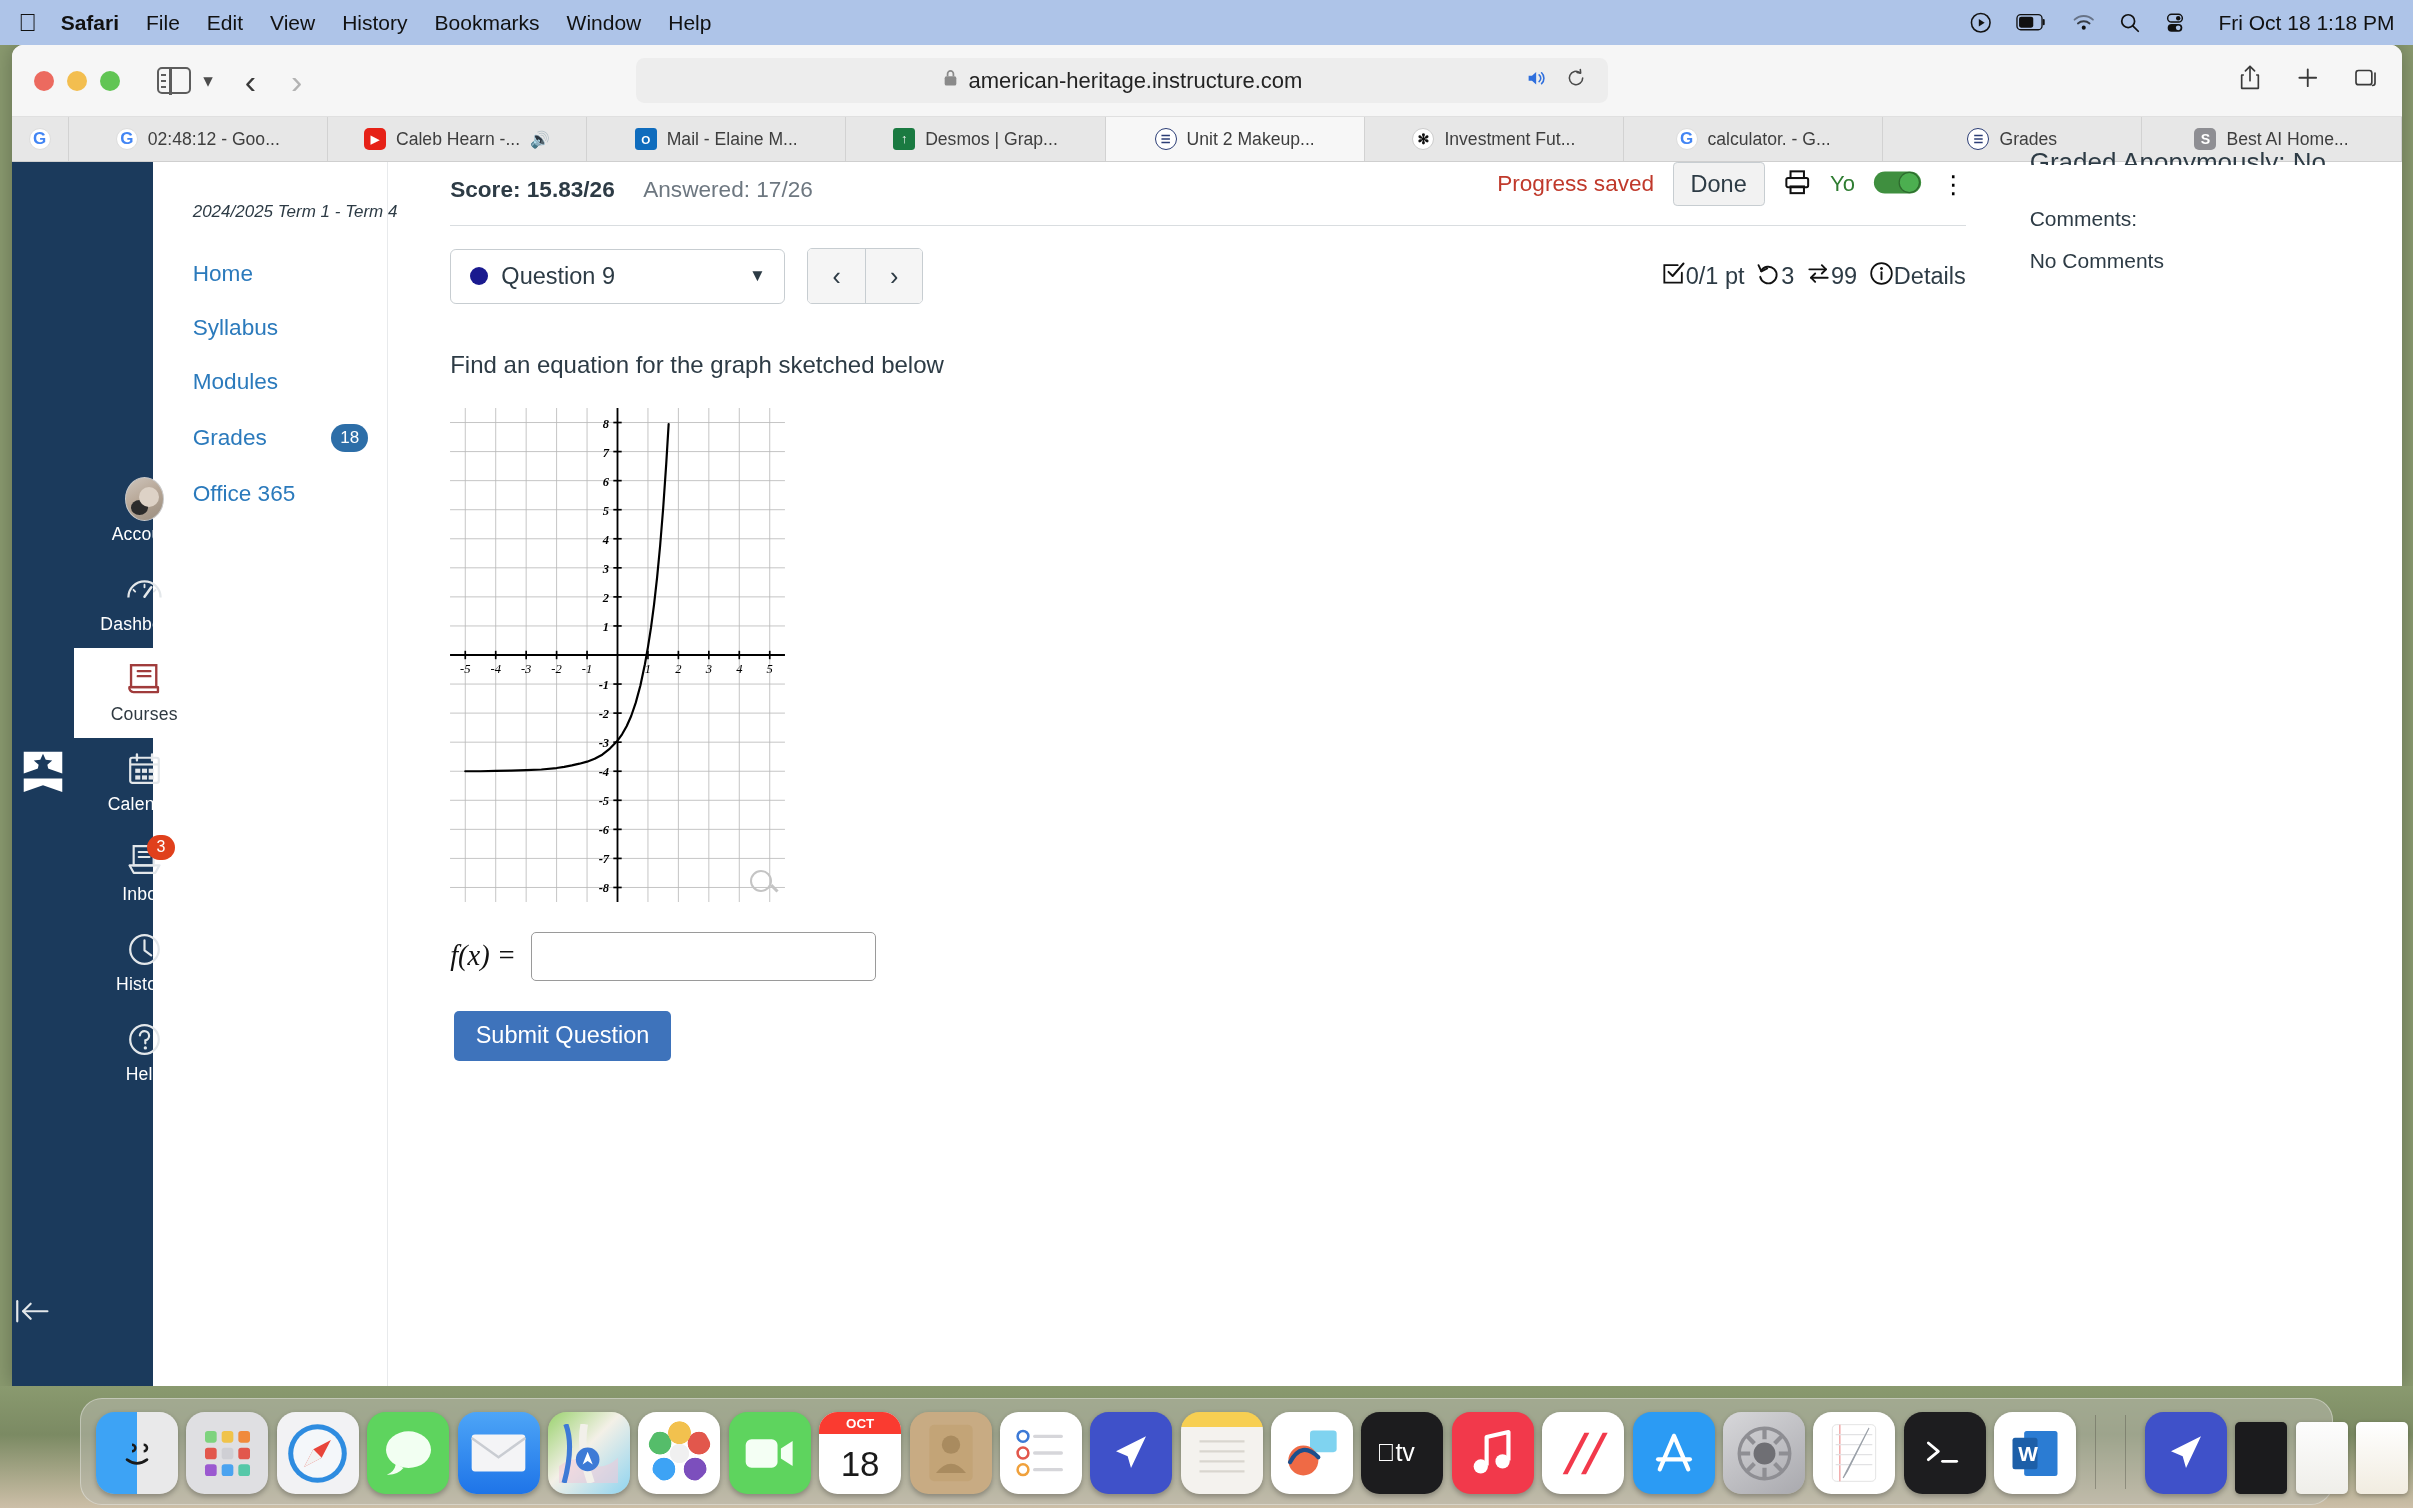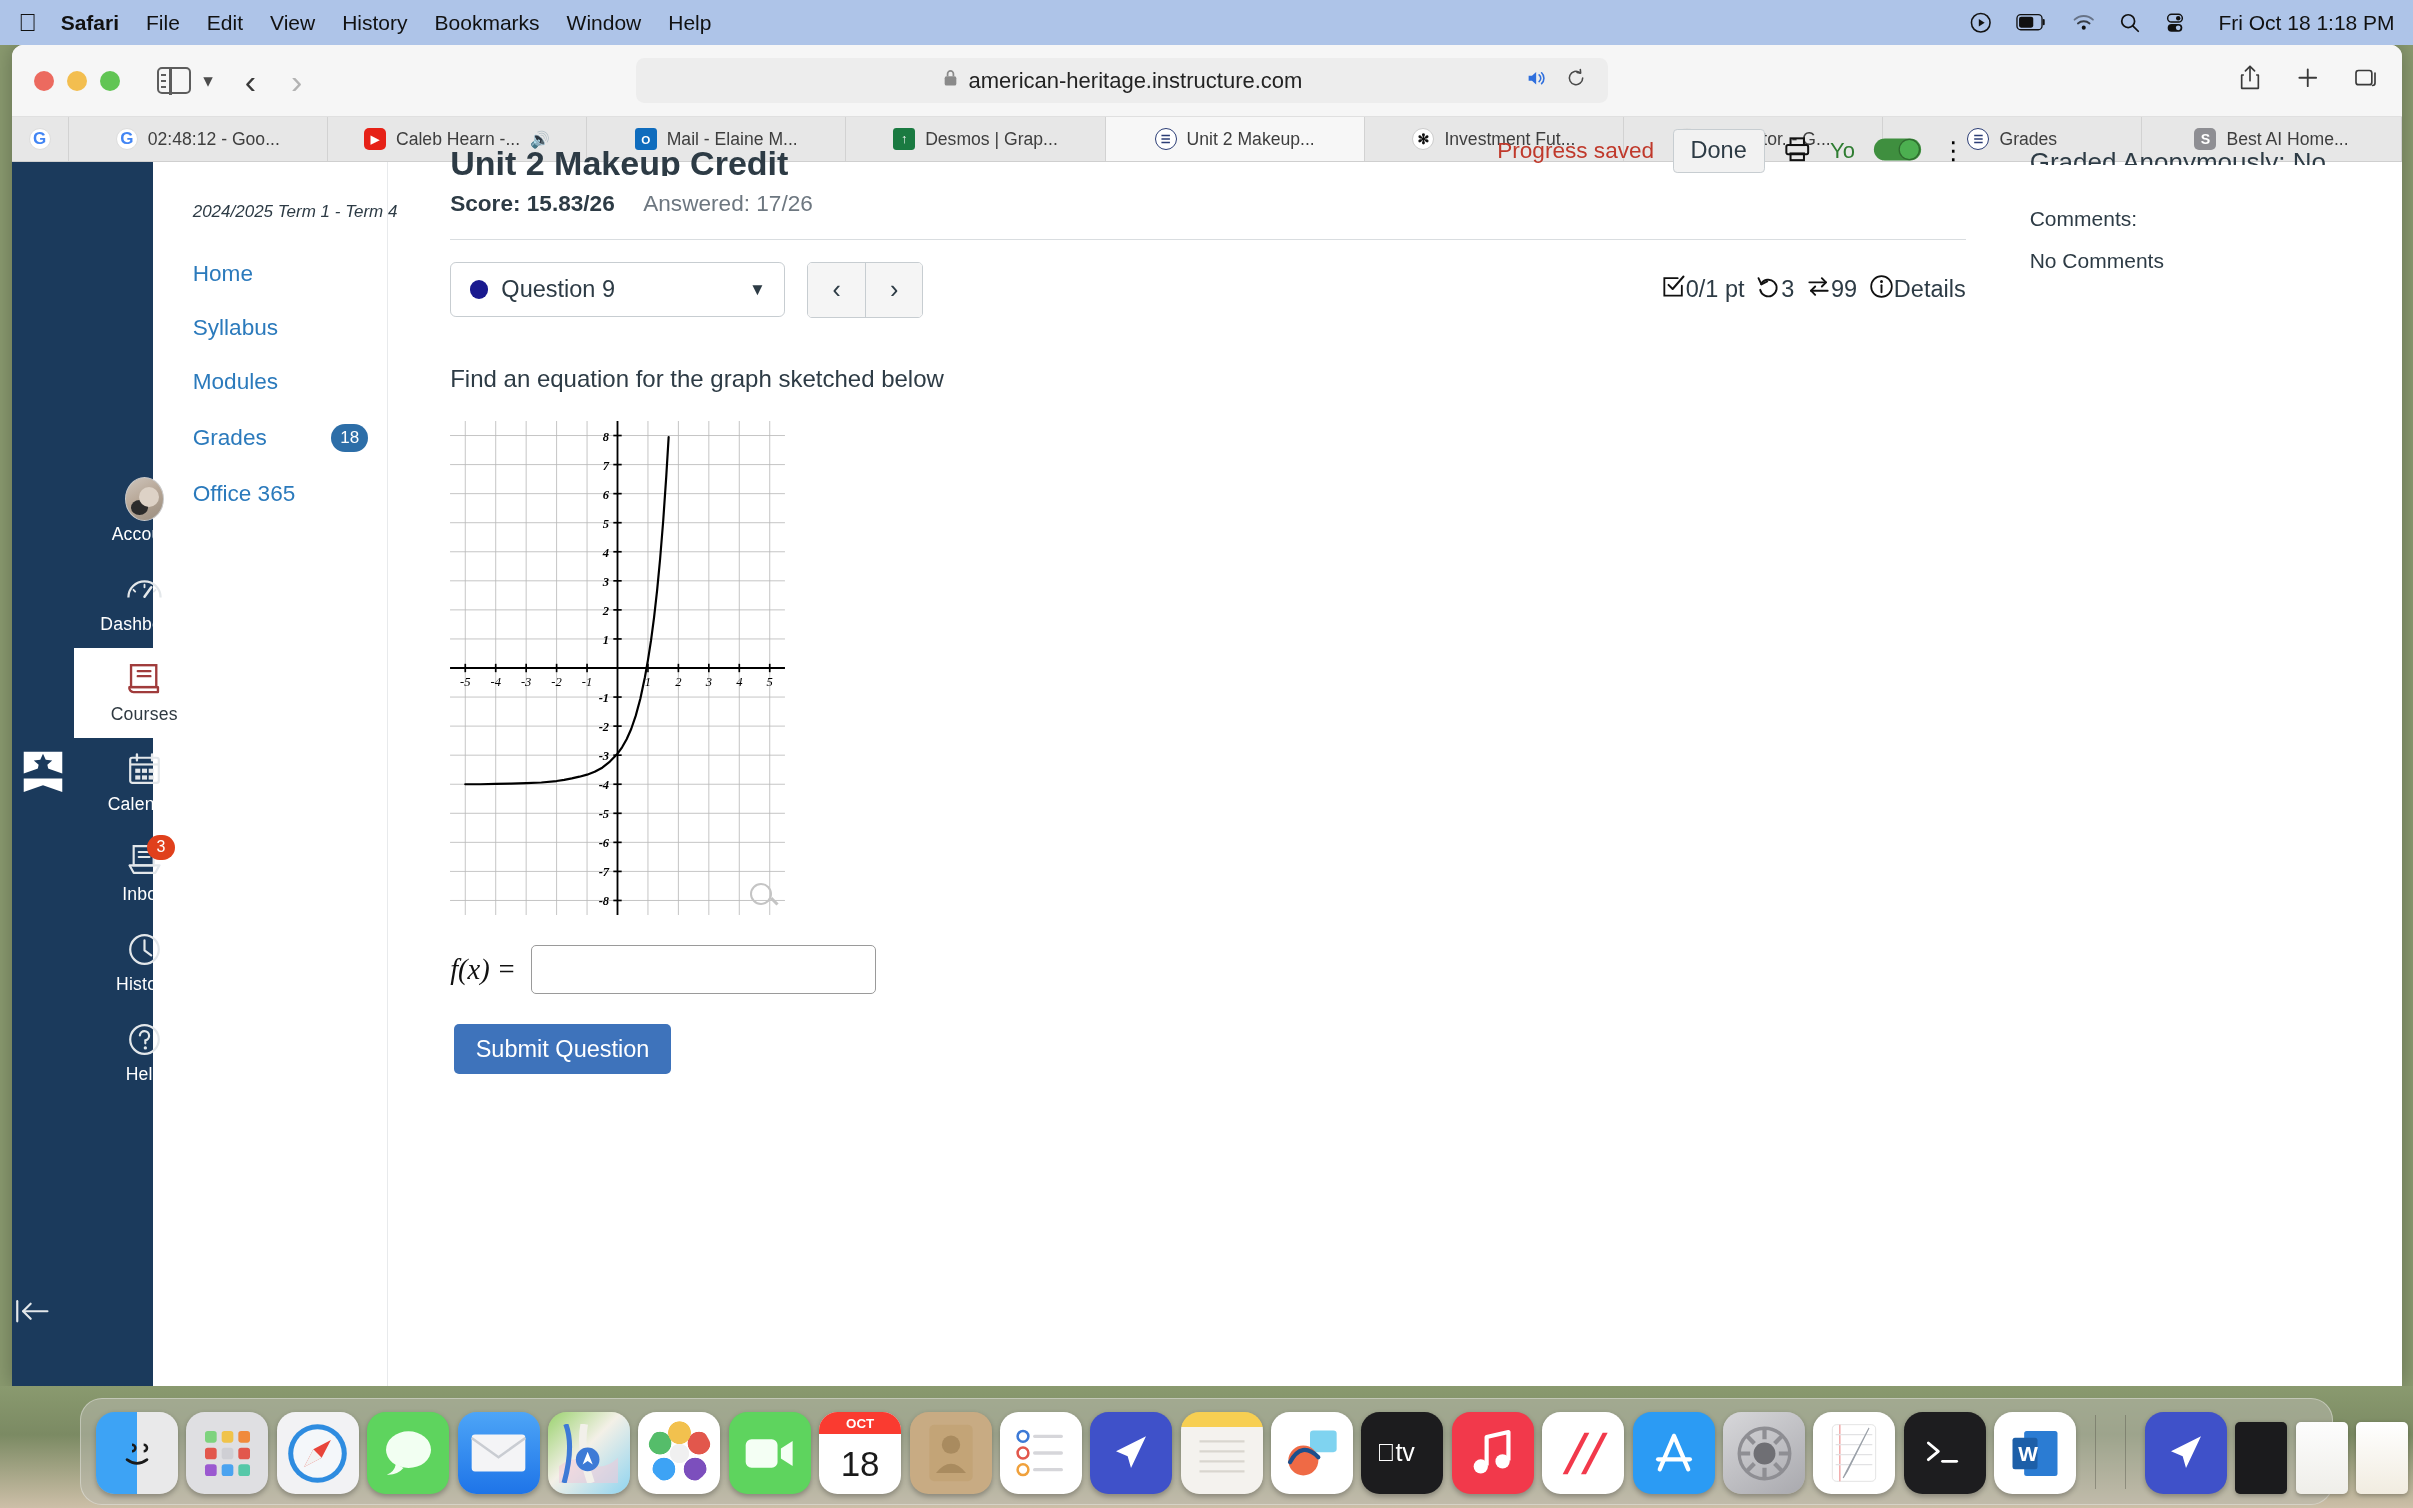--- a/index.html
+++ b/index.html
@@ -492,21 +492,20 @@
             <span class="cn-badge">18</span>
           </div>
           <div class="cn-item">
             <span class="lbl">Office 365</span>
           </div>
         </div>
     </div>
 
     <div id="main">
       <div id="quiz-head">
-        <div class="quiz-title">Unit 2 Makeup Credit</div>
         <div class="head-right">
           <span class="progress-saved">Progress saved</span>
           <button class="done-btn">Done</button>
           <span>
             <svg width="28.5" height="28.5" viewBox="0 0 34 34">
                 <rect x="9" y="4" width="16" height="8" fill="none" stroke="#111" stroke-width="2.4"></rect>
                 <rect x="4" y="12" width="26" height="11" rx="2" fill="none" stroke="#111" stroke-width="2.4"></rect>
                 <rect x="9" y="22" width="16" height="8" fill="none" stroke="#111" stroke-width="2.4"></rect>
               </svg>
           </span>

